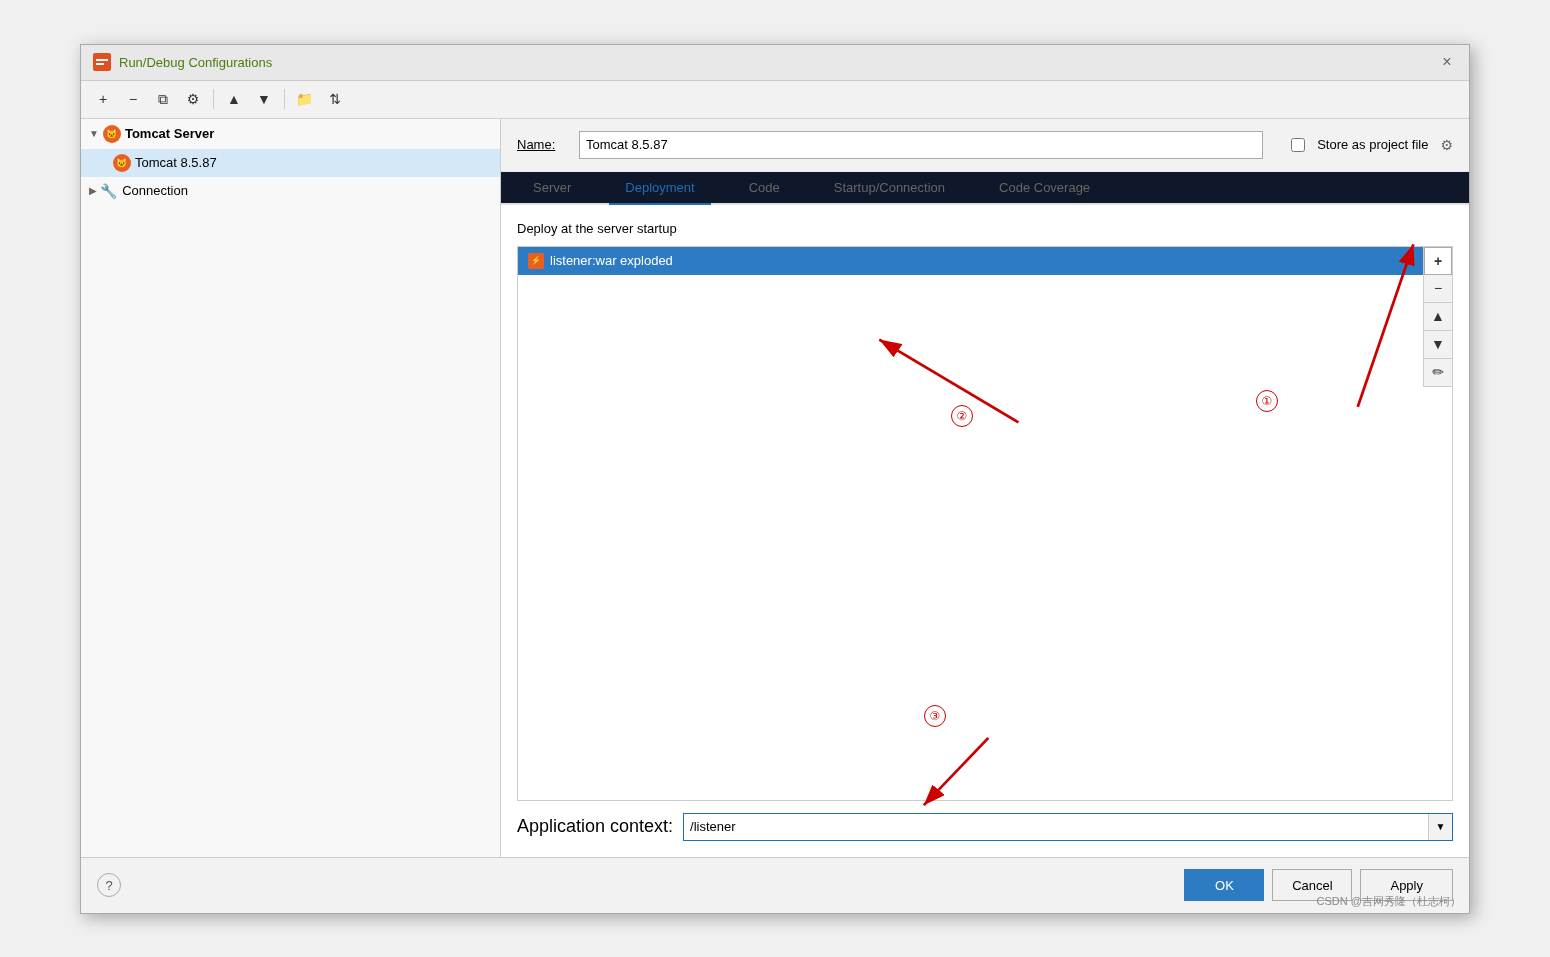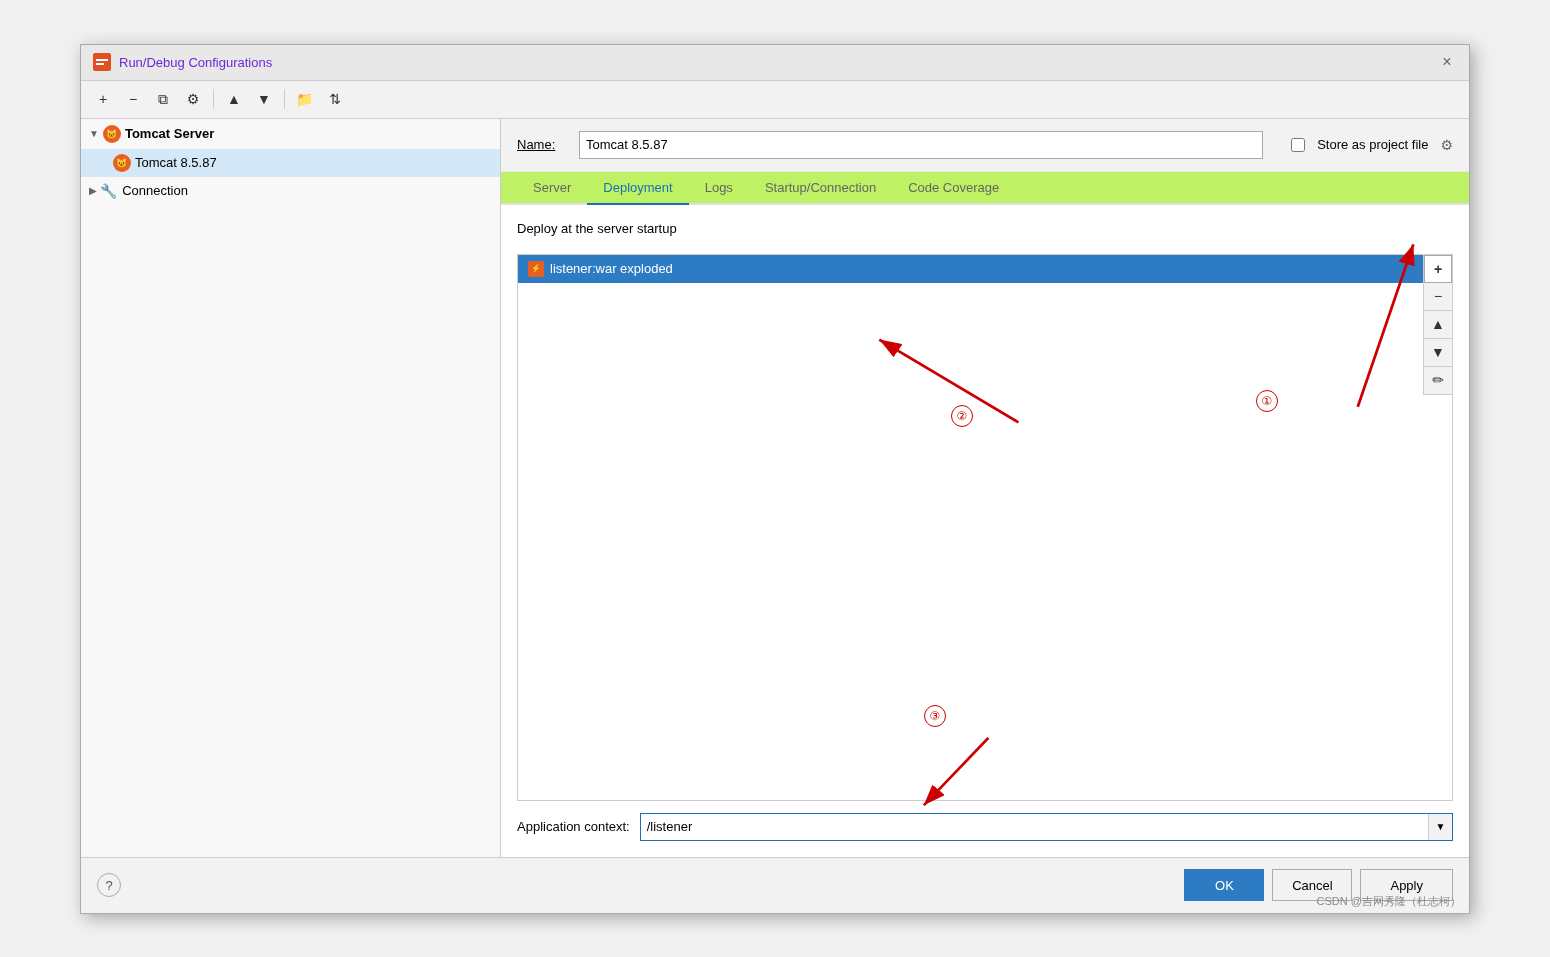--- a/index.html
+++ b/index.html
@@ -43,21 +43,21 @@
       width: 18px;
       height: 18px;
       display: flex;
       align-items: center;
       justify-content: center;
       font-size: 14px;
     }
     .title-text {
       font-size: 13px;
       font-weight: normal;
-      color: #6d28d9;
+      color: #4d7c0f;
     }
     .close-btn {
       width: 20px;
       height: 20px;
       cursor: pointer;
       display: flex;
       align-items: center;
       justify-content: center;
       color: #666;
       font-size: 16px;
@@ -187,22 +187,23 @@
     }
     .gear-icon {
       font-size: 14px;
       color: #666;
       cursor: pointer;
     }
     .tabs-row {
       display: flex;
       border-bottom: 2px solid #e0e0e0;
       padding: 0 16px;
-      background: #bef264;
-      flex-shrink: 0;
+      background: #0f172a;
+      flex-shrink: 0;
+      gap: 22px;
     }
     .tab {
       padding: 8px 16px;
       cursor: pointer;
       font-size: 13px;
       color: #666;
       border-bottom: 2px solid transparent;
       margin-bottom: -2px;
     }
     .tab.active {
@@ -217,21 +218,21 @@
       position: relative;
     }
     .deploy-section {
       display: flex;
       flex-direction: column;
       height: 100%;
     }
     .deploy-label {
       font-size: 13px;
       color: #000;
-      margin-bottom: 18px;
+      margin-bottom: 10px;
       flex-shrink: 0;
     }
     .deploy-list-area {
       flex: 1;
       border: 1px solid #ccc;
       background: #fff;
       position: relative;
       overflow: hidden;
       display: flex;
       flex-direction: column;
@@ -290,21 +291,21 @@
       font-weight: bold;
     }
     .app-context-row {
       display: flex;
       align-items: center;
       gap: 10px;
       margin-top: 12px;
       flex-shrink: 0;
     }
     .app-context-label {
-      font-size: 13px;
+      font-size: 18px;
       color: #000;
       white-space: nowrap;
     }
     .app-context-input-wrap {
       flex: 1;
       display: flex;
       border: 1px solid #1e6eb5;
       height: 28px;
     }
     .app-context-input {
@@ -478,21 +479,21 @@
         <div class="store-project-checkbox">
           <input type="checkbox" style="">
           <span>Store as project file</span>
           <span class="gear-icon">⚙</span>
         </div>
       </div>
 
       <div class="tabs-row">
         <div class="tab">Server</div>
         <div class="tab active">Deployment</div>
-        <div class="tab">Logs</div>
+        <div class="tab">Code</div>
         <div class="tab">Startup/Connection</div>
         <div class="tab">Code Coverage</div>
       </div>
 
       <div class="panel-content">
         <div class="deploy-section">
 
           <div class="deploy-label">Deploy at the server startup</div>
 
           <div class="deploy-list-area">

